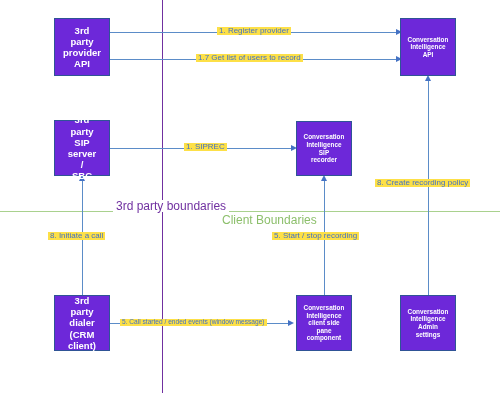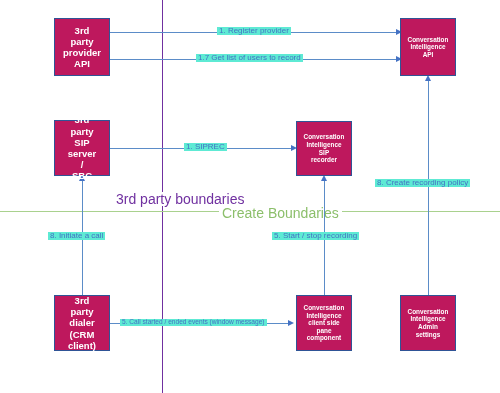--- a/index.html
+++ b/index.html
@@ -10,40 +10,40 @@
   #diagram {
     position: relative;
     width: 500px;
     height: 393px;
     background: #ffffff;
     overflow: hidden;
     font-family: "Liberation Sans", sans-serif;
   }
   .node {
     position: absolute;
-    background: #be185d;
+    background: #6d28d9;
     border: 1px solid #2F5496;
     color: #ffffff;
     display: flex;
     align-items: center;
     justify-content: center;
     text-align: center;
     line-height: 1.18;
     box-sizing: border-box;
     padding: 16px;
     white-space: pre-line;
   }
   .node.big { font-size: 9.5px; font-weight: bold; }
   .node.small { font-size: 6.4px; font-weight: bold; }
 
   .edge-label {
     position: absolute;
     color: #4472C4;
     font-size: 8px;
-    background: #5eead4;
+    background: #fde047;
     padding: 0 2px;
     white-space: nowrap;
     line-height: 1;
   }
   .edge-label.tiny { font-size: 6.6px; }
 
   .hline {
     position: absolute;
     height: 1px;
     background: #5B8CC8;
@@ -73,39 +73,40 @@
     width: 1.2px;
     background: #7030A0;
   }
   .boundary-h {
     position: absolute;
     height: 1.2px;
     background: #A9D18E;
   }
   .boundary-label {
     position: absolute;
-    font-size: 14px;
+    font-size: 12px;
     background: #ffffff;
     padding: 0 3px;
     white-space: nowrap;
     line-height: 1;
+    margin-top: 8px;
   }
   .boundary-label.party { color: #7030A0; }
   .boundary-label.client { color: #8CBF6B; }
 </style>
 </head>
 <body>
 
 <div id="diagram">
 
   <div class="boundary-v" style="left:162px; top:0px; height:393px;"></div>
   <div class="boundary-h" style="left:0px; top:211px; width:500px;"></div>
 
   <div class="boundary-label party" style="left:113px; top:192px;">3rd party boundaries</div>
-  <div class="boundary-label client" style="left:219px; top:206px;">Create Boundaries</div>
+  <div class="boundary-label client" style="left:219px; top:206px;">Client Boundaries</div>
 
   <div class="hline" style="left:110px; top:32px; width:290px;"></div>
   <div class="arrow-right" style="left:396px; top:28.5px;"></div>
   <div class="edge-label" style="left:217px; top:27px;">1. Register provider</div>
 
   <div class="hline" style="left:110px; top:59px; width:290px;"></div>
   <div class="arrow-right" style="left:396px; top:55.5px;"></div>
   <div class="edge-label" style="left:196px; top:54px;">1.7 Get list of users to record</div>
 
   <div class="hline" style="left:110px; top:148px; width:184px;"></div>

